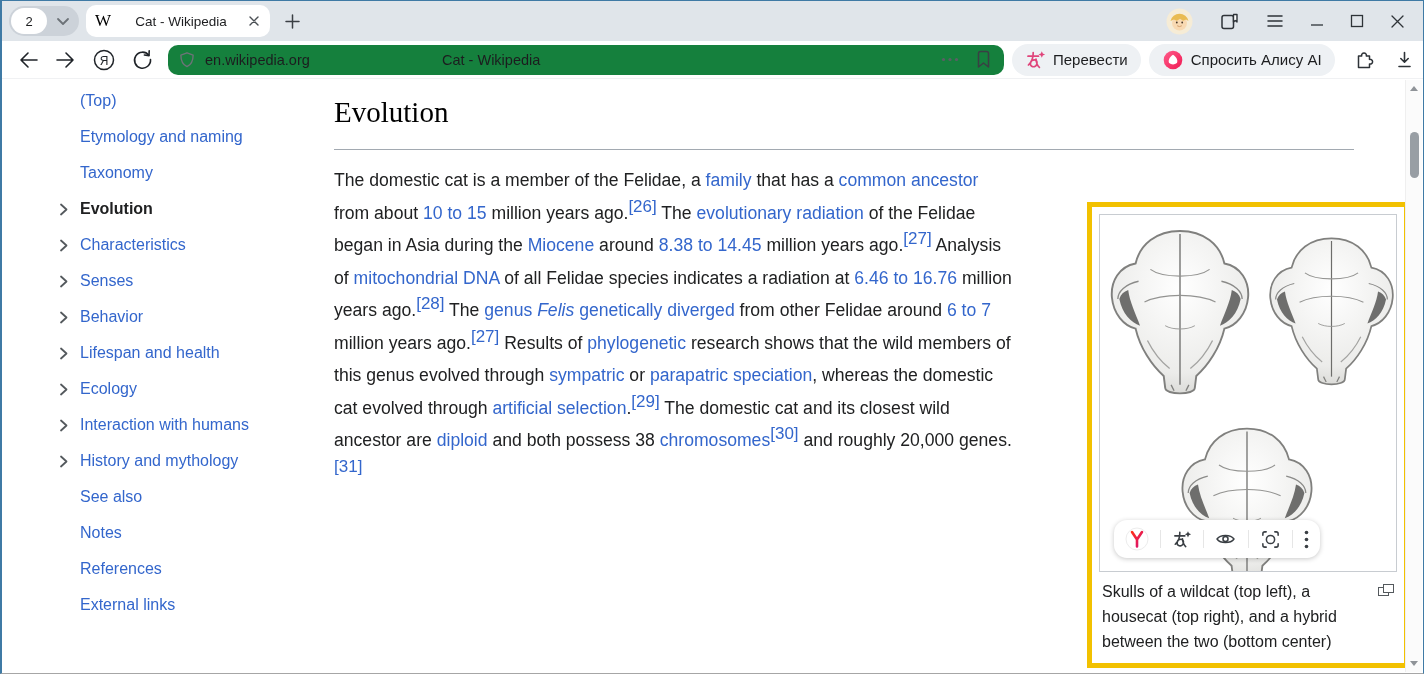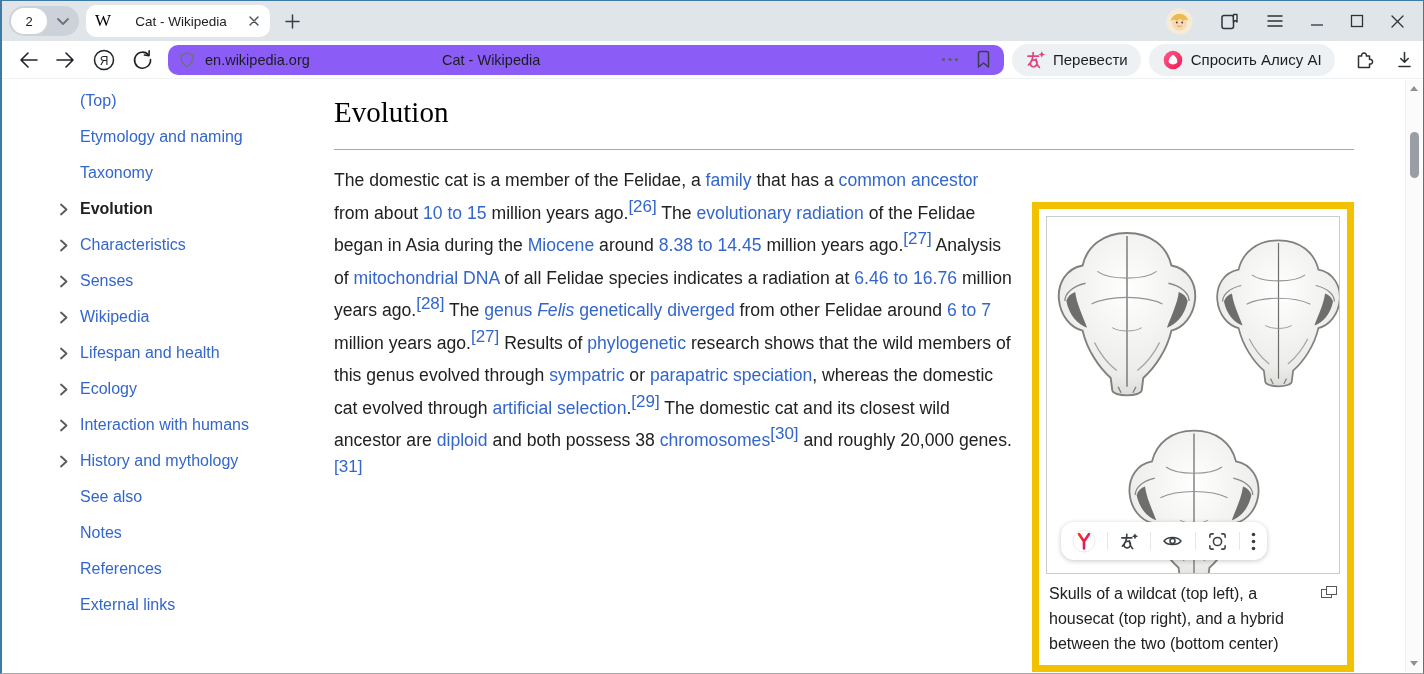--- a/index.html
+++ b/index.html
@@ -24,21 +24,21 @@
   .tab-title { flex:1; text-align:center; font-size:13.5px; color:#1c1d1f; white-space:nowrap;
                overflow:hidden; }
   .icon-btn { display:flex; align-items:center; justify-content:center; }
   .newtab { margin-left:14px; }
   .tabbar-right { margin-left:auto; display:flex; align-items:center; gap:26px; margin-right:18px; }
 
   
   .toolbar { position:absolute; left:0; top:40px; right:0; height:38px; background:#fff;
              display:flex; align-items:center; border-bottom:1px solid #f0f1f3; }
   .nav-ic { margin-left:16px; }
-  .addressbar { margin-left:15px; width:836px; height:30px; background:#8b5cf6; border-radius:10px;
+  .addressbar { margin-left:15px; width:836px; height:30px; background:#15803d; border-radius:10px;
                 position:relative; display:flex; align-items:center; flex:none; }
   .ab-shield { margin-left:10px; }
   .ab-url { margin-left:9px; font-size:14.5px; color:#1c1d1f; }
   .ab-title { position:absolute; left:274px; font-size:14.5px; color:#1c1d1f; }
   .ab-right { position:absolute; right:12px; display:flex; align-items:center; gap:16px; }
   .pill-btn { margin-left:8px; height:32px; border-radius:16px; background:#eef1f4;
               display:flex; align-items:center; padding:0 13px; gap:7px; flex:none;
               font-size:15px; color:#1c1d1f; white-space:nowrap; }
   .tb-ic { margin-left:19px; }
 
@@ -55,21 +55,21 @@
   .main h2 { font-family:"Liberation Serif", serif; font-weight:400; font-size:29px; color:#000;
              line-height:40px; padding-bottom:17px; border-bottom:1px solid #a2a9b1; }
   .hatnote { margin-top:9px; margin-left:36px; font-style:italic; font-size:17.5px; line-height:27px; }
   .hatnote a { color:#3366cc; text-decoration:none; }
   .para { margin-top:14px; width:680px; font-size:17.6px; line-height:32.5px; color:#202122; }
   .para a.wlink { color:#3366cc; text-decoration:none; cursor:pointer; }
   .para a.wlink.it { font-style:italic; }
   .para sup.ref { color:#3366cc; font-size:17px; line-height:0; cursor:pointer; }
 
   
-  .fig { position:absolute; left:1028px; top:122px; width:322px; border:7px solid #0369a1;
+  .fig { position:absolute; left:1083px; top:122px; width:322px; border:5px solid #0369a1;
          background:#fff; padding:7px 7px 0 7px; }
   .fig-img { height:358px; border:1px solid #c8ccd1; background:#fff; position:relative; overflow:hidden; }
   .imgbar { position:absolute; left:14px; bottom:13px; width:206px; height:38px; background:#fff;
             border-radius:13px; box-shadow:0 1px 5px rgba(0,0,0,.22);
             display:flex; align-items:center; justify-content:space-evenly; }
   .imgbar .sep { width:1px; height:18px; background:#e6e6e6; }
   .fig-caption { padding:7px 3px 9px 3px; font-size:16px; line-height:25px; color:#202122; }
   .magnify { float:right; margin:5px 0 4px 8px; }
 
   
@@ -274,21 +274,21 @@
             </svg>
           </span>
           <span class="toc-label">Senses</span>
         </div>
         <div class="toc-item">
           <span class="toc-chev">
             <svg width="10" height="13" viewBox="0 0 10 13">
               <path d="M2 1.5 L7.5 6.5 L2 11.5" fill="none" stroke="#54595d" stroke-width="1.8" stroke-linecap="round" stroke-linejoin="round"></path>
             </svg>
           </span>
-          <span class="toc-label">Wikipedia</span>
+          <span class="toc-label">Behavior</span>
         </div>
         <div class="toc-item">
           <span class="toc-chev">
             <svg width="10" height="13" viewBox="0 0 10 13">
               <path d="M2 1.5 L7.5 6.5 L2 11.5" fill="none" stroke="#54595d" stroke-width="1.8" stroke-linecap="round" stroke-linejoin="round"></path>
             </svg>
           </span>
           <span class="toc-label">Lifespan and health</span>
         </div>
         <div class="toc-item">

